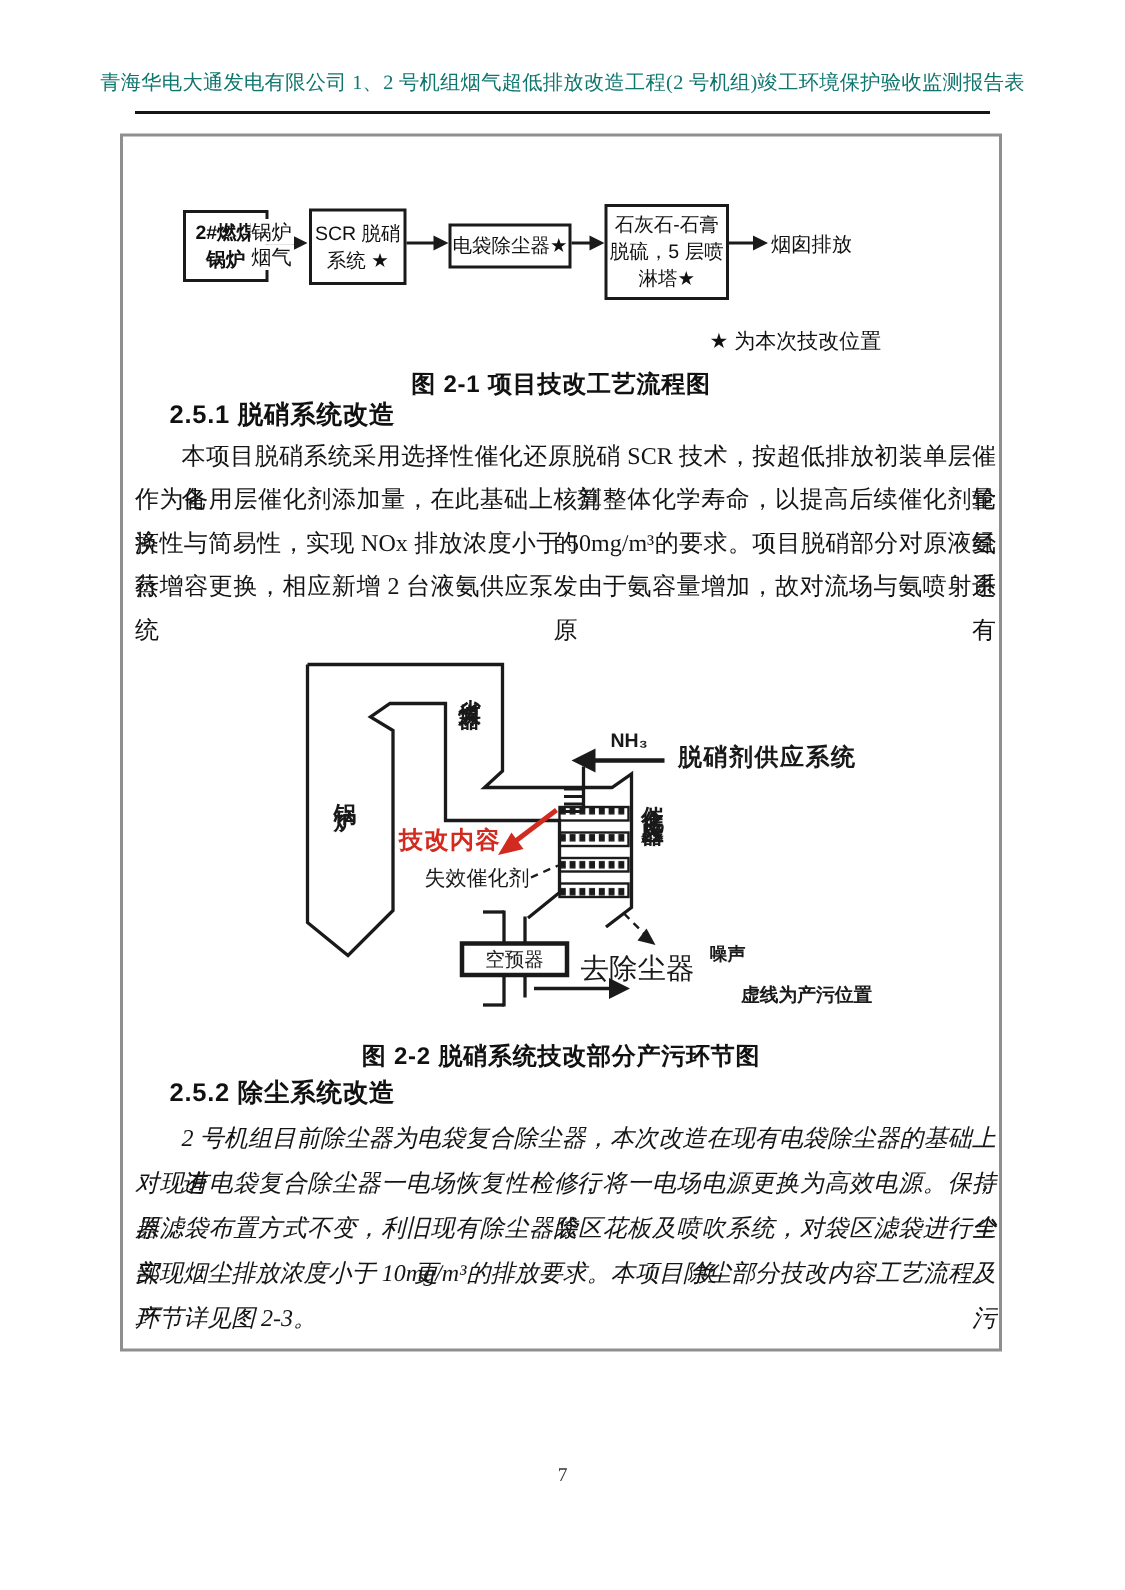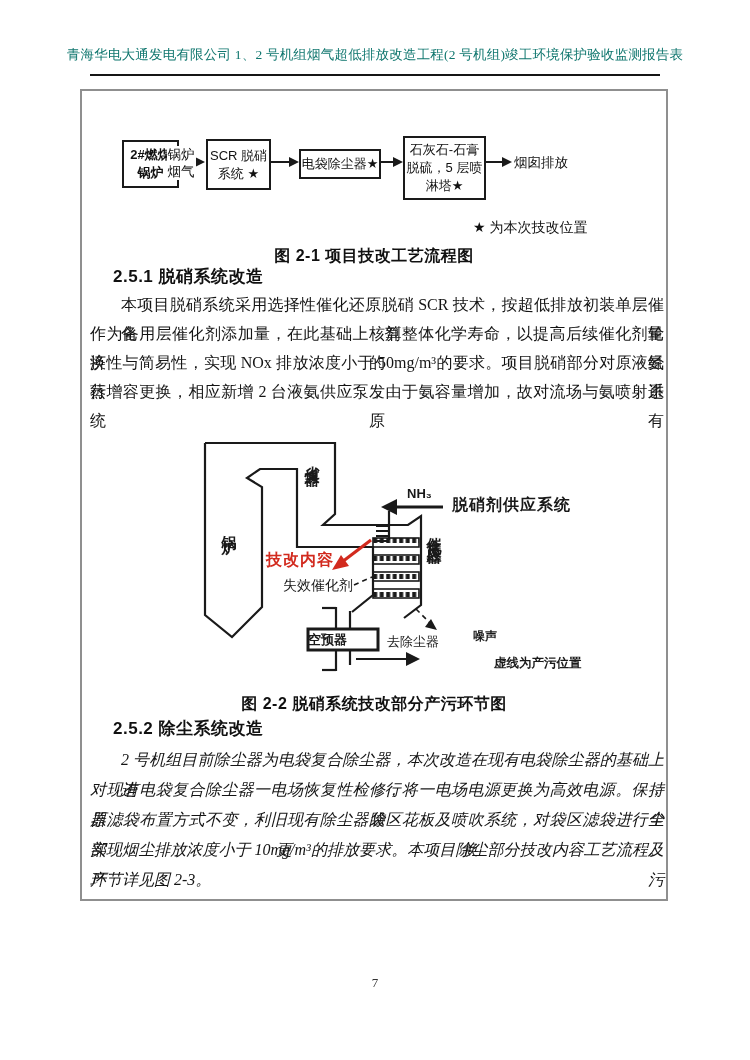--- a/index.html
+++ b/index.html
@@ -37,22 +37,22 @@
 
   
   .d-label{color:#191919;}
   .vert{writing-mode:vertical-rl;letter-spacing:3px;font-size:15px;font-weight:bold;
         font-family:"Liberation Sans","DejaVu Sans",sans-serif;}
   .red-label{color:#d22a1e;font-weight:bold;font-size:16px;letter-spacing:1px;
         font-family:"Liberation Sans","DejaVu Sans",sans-serif;}
   .supply-label{font-size:16px;font-weight:bold;letter-spacing:1px;
         font-family:Liberation Sans, sans-serif;}
   .nh3-label{font-size:13px;font-weight:bold;font-family:"Liberation Sans","DejaVu Sans",sans-serif;}
-  .small-label{font-size:13px;font-family:"Liberation Sans","DejaVu Sans",sans-serif;}
-  .aph-label{font-size:13px;font-weight:bold;
+  .small-label{font-size:19px;font-family:"Liberation Sans","DejaVu Sans",sans-serif;}
+  .aph-label{font-size:13px;font-weight:normal;text-align:center;
         font-family:"Liberation Sans","DejaVu Sans",sans-serif;}
   .noise-label{font-size:12px;font-weight:bold;font-family:"Liberation Sans","DejaVu Sans",sans-serif;margin-left:28px;}
   .note-label{font-size:12.5px;font-weight:bold;font-family:"Liberation Sans","DejaVu Sans",sans-serif;}
 
   .page-num{left:0;top:975px;width:750px;text-align:center;font-size:13px;color:#333;}
 </style>
 </head>
 <body>
 
 <div class="page">

